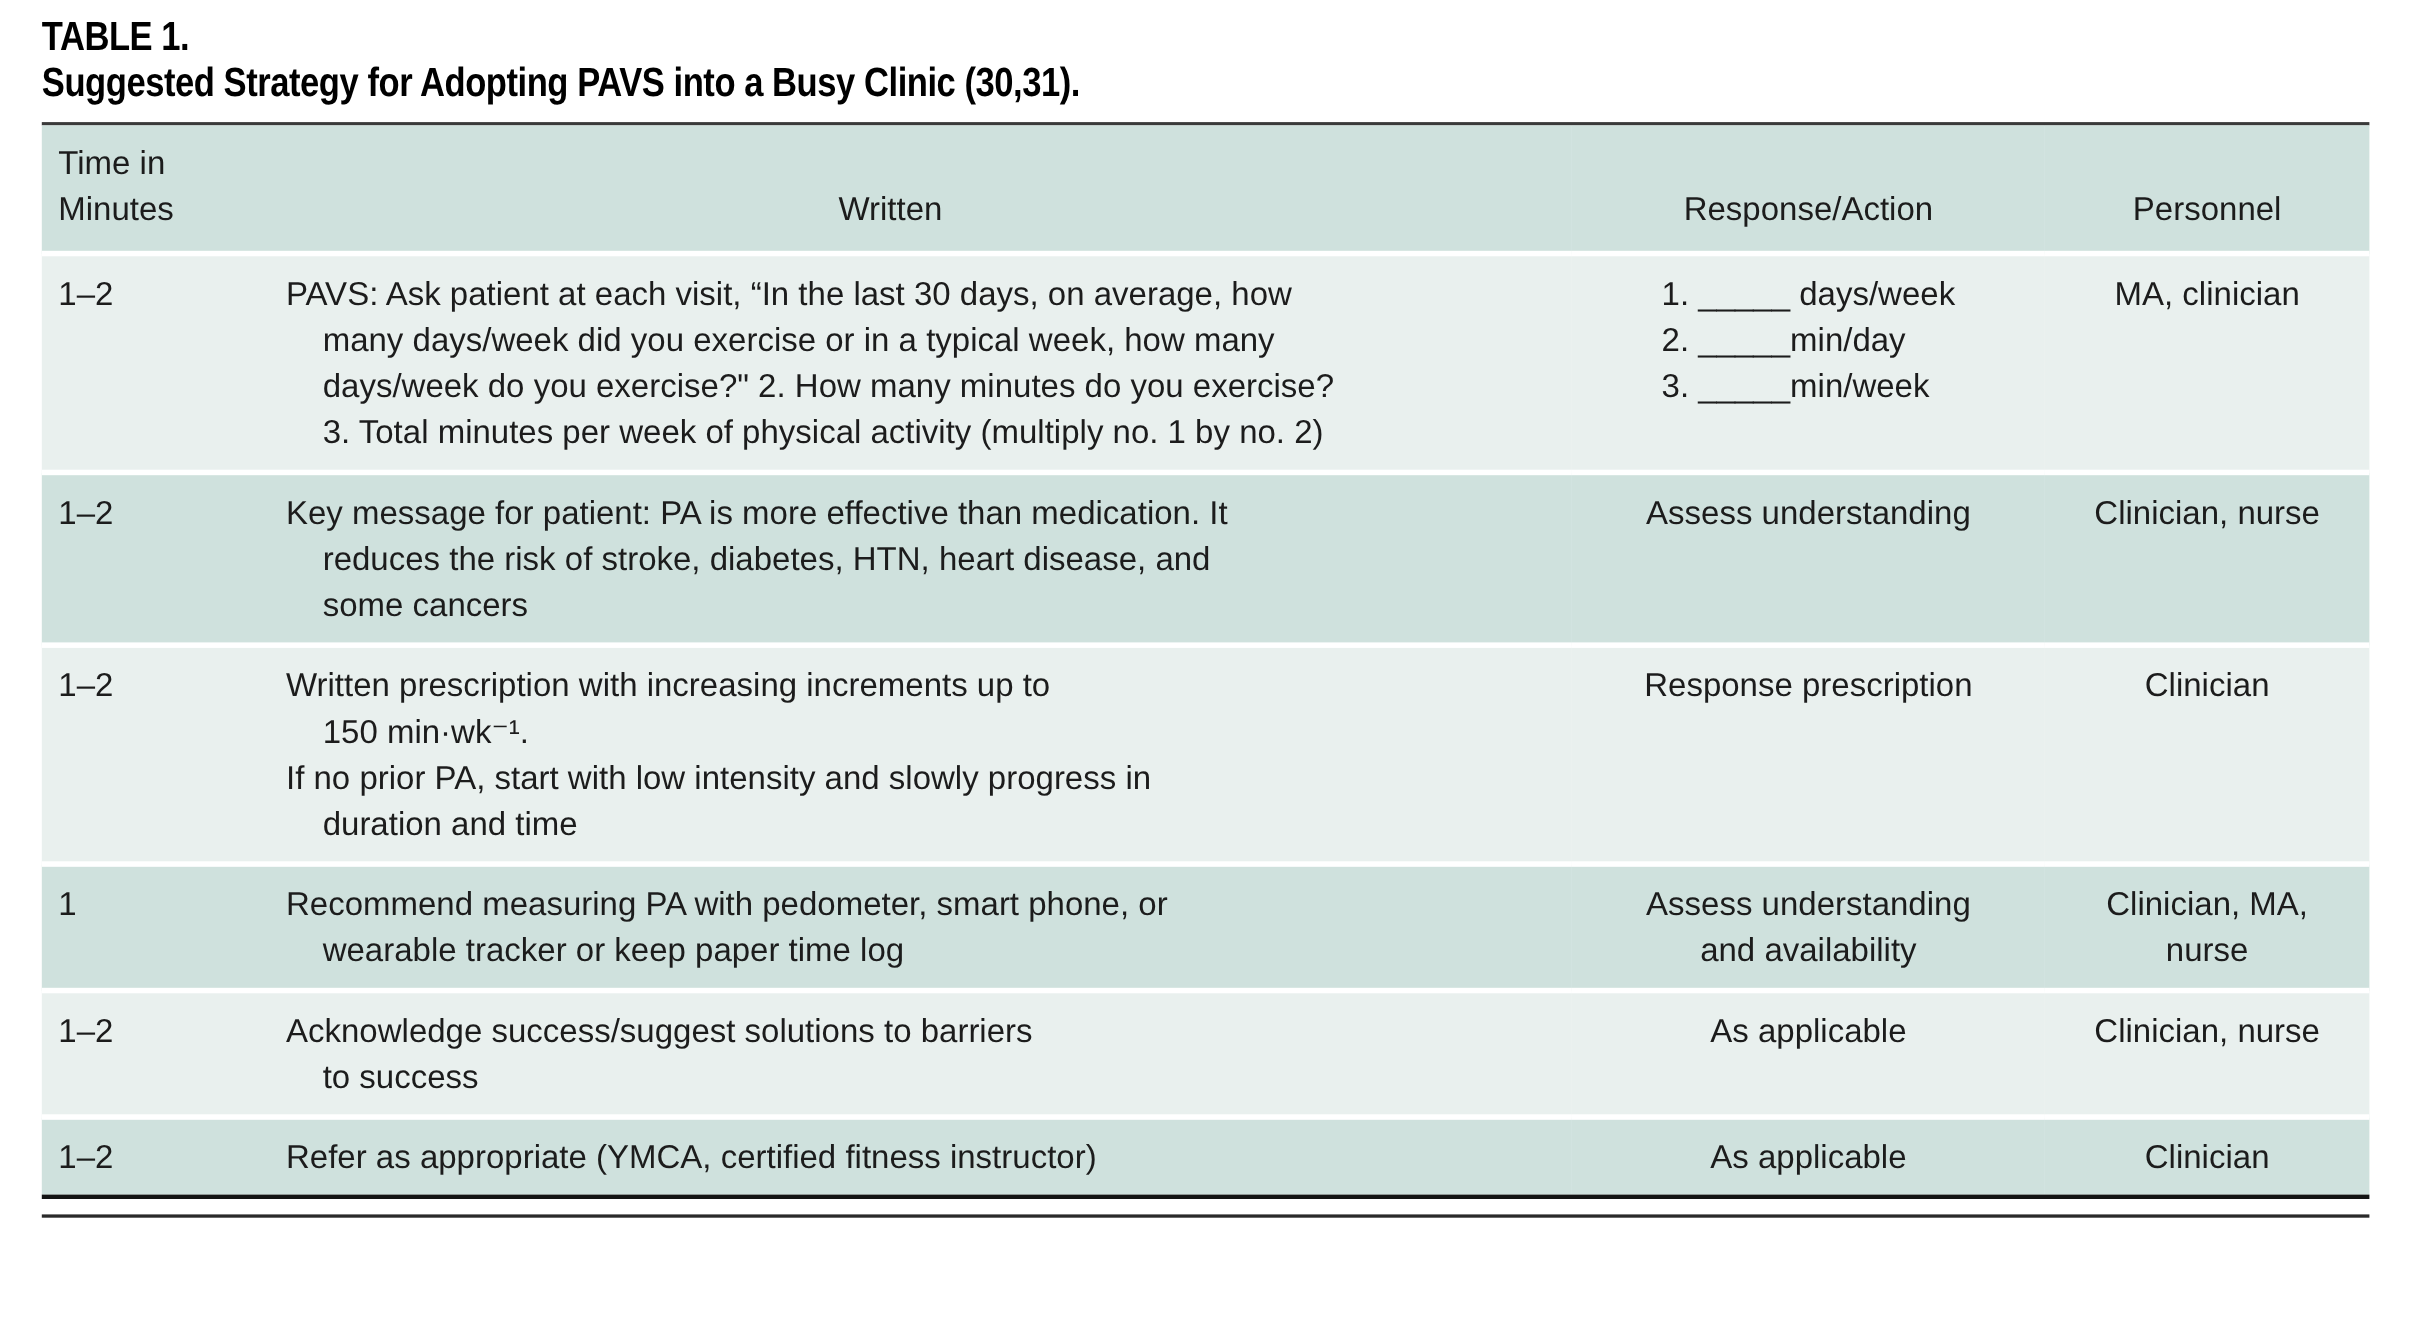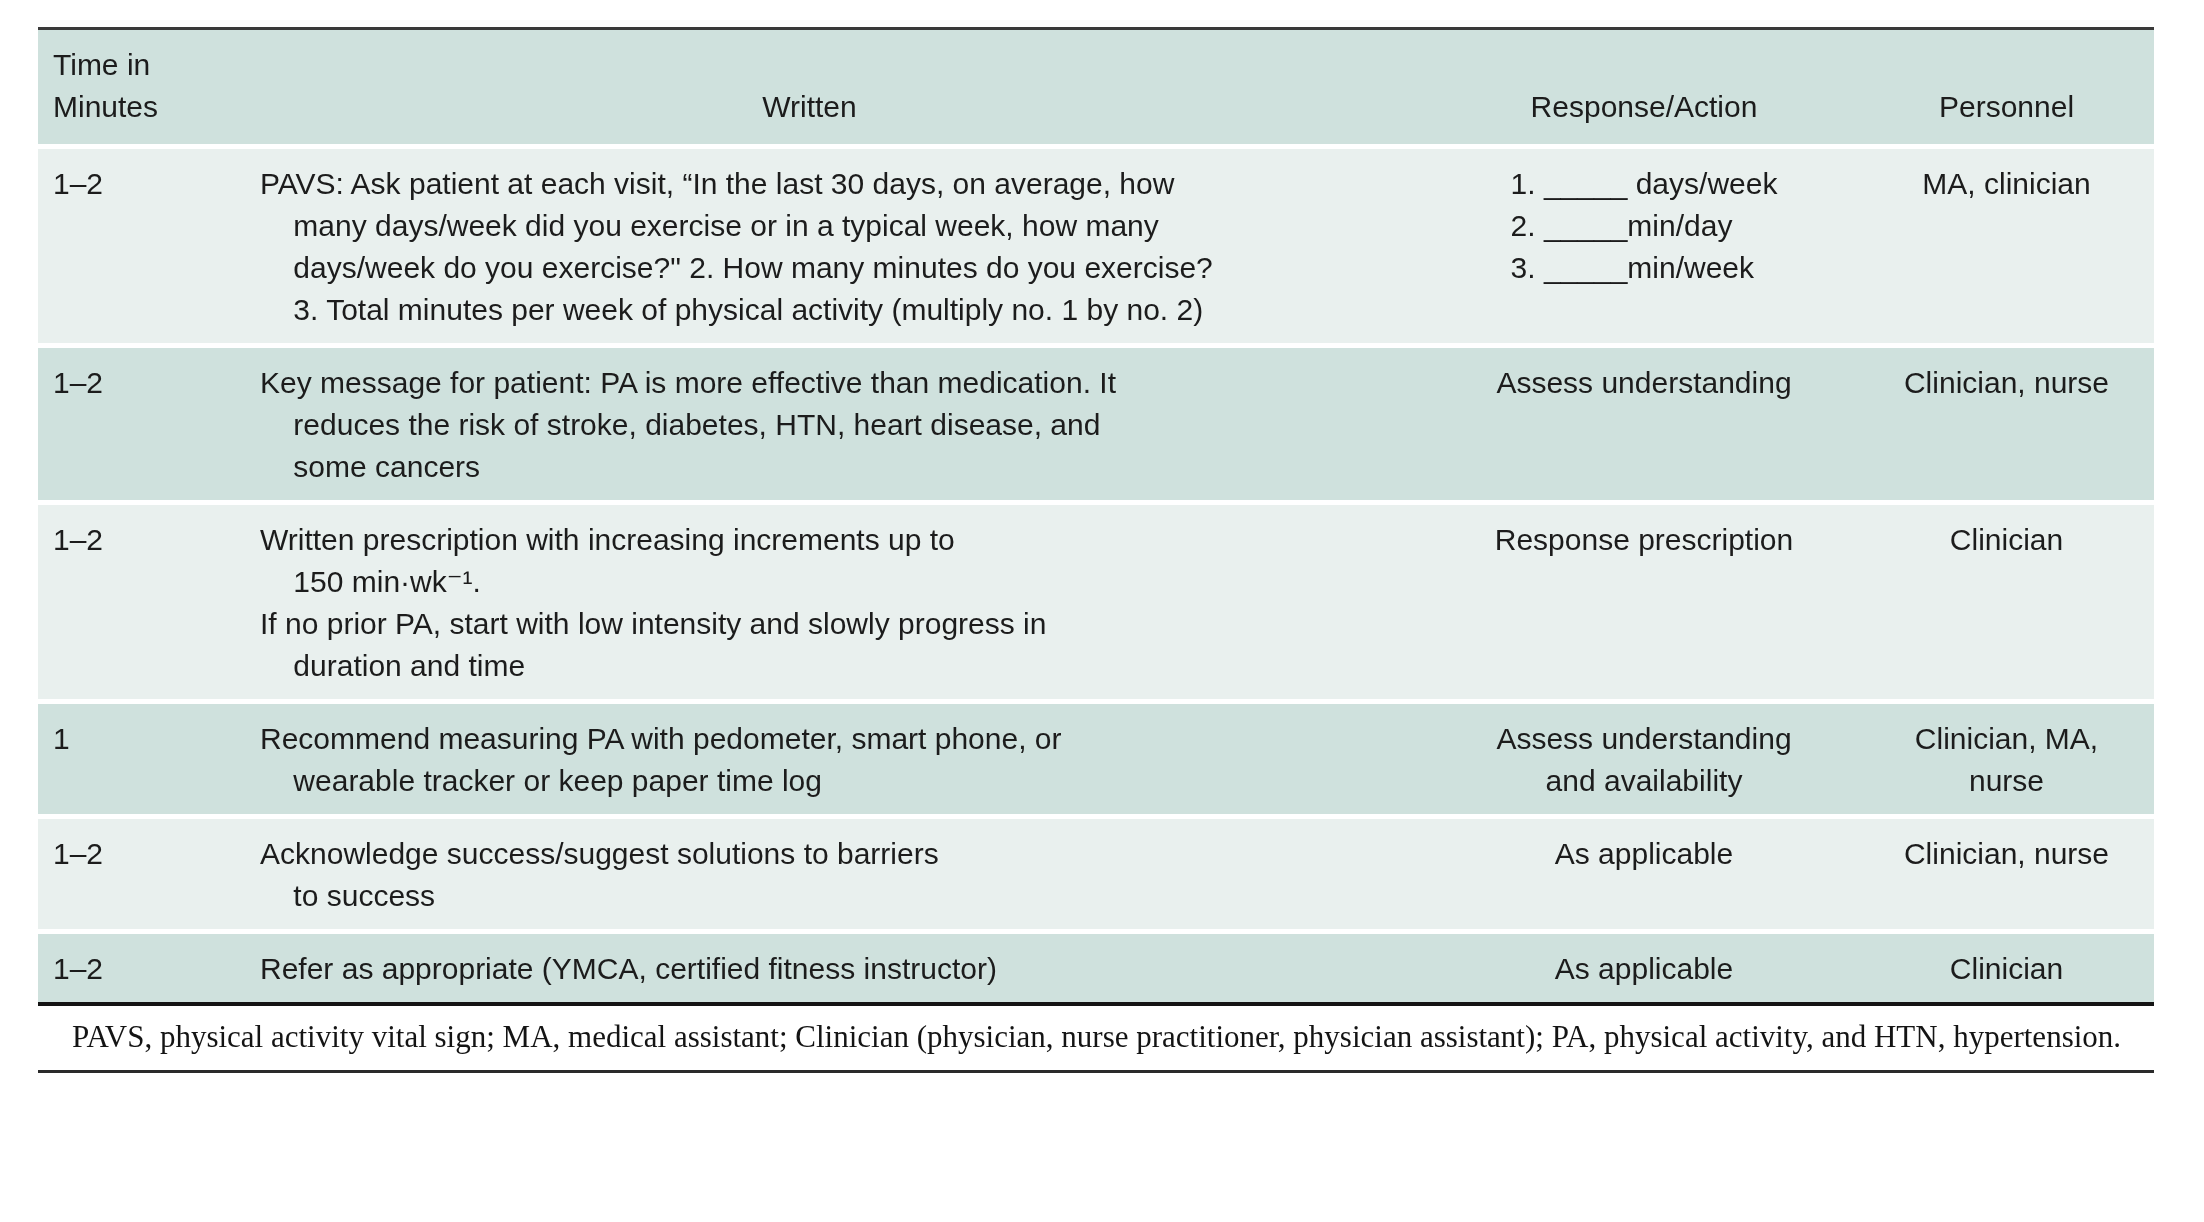--- a/index.html
+++ b/index.html
@@ -119,20 +119,24 @@
     color: #141414;
     text-indent: 34px;
   }
 </style>
 </head>
 <body>
 
 <div class="page">
   <div class="content">
 
+    <div class="title-block">
+      <div class="title-line">TABLE 1.</div>
+      <div class="title-line">Suggested Strategy for Adopting PAVS into a Busy Clinic (30,31).</div>
+    </div>
 
     <div class="rule-top"></div>
 
     <table class="strategy">
       <colgroup>
         <col class="c-time">
           <col class="c-activity">
           <col class="c-response">
           <col class="c-personnel">
       </colgroup>
@@ -194,18 +198,17 @@
           <td class="time">1–2</td>
           <td class="activity">Refer as appropriate (YMCA, certified fitness instructor)</td>
           <td class="response"><span class="resp">As applicable</span></td>
           <td class="personnel">Clinician</td>
         </tr>
       </tbody>
     </table>
 
     <div class="rule-table-bottom"></div>
 
-    <div class="footnote">PAVS, physical activity vital sign; MA, medical assistant; Clinician (physician, nurse practitioner, physician assistant); PA, physical activity, and HTN, hypertension.</div>
 
     <div class="rule-page-bottom"></div>
 
   </div>
 </div>
 
 </body></html>

